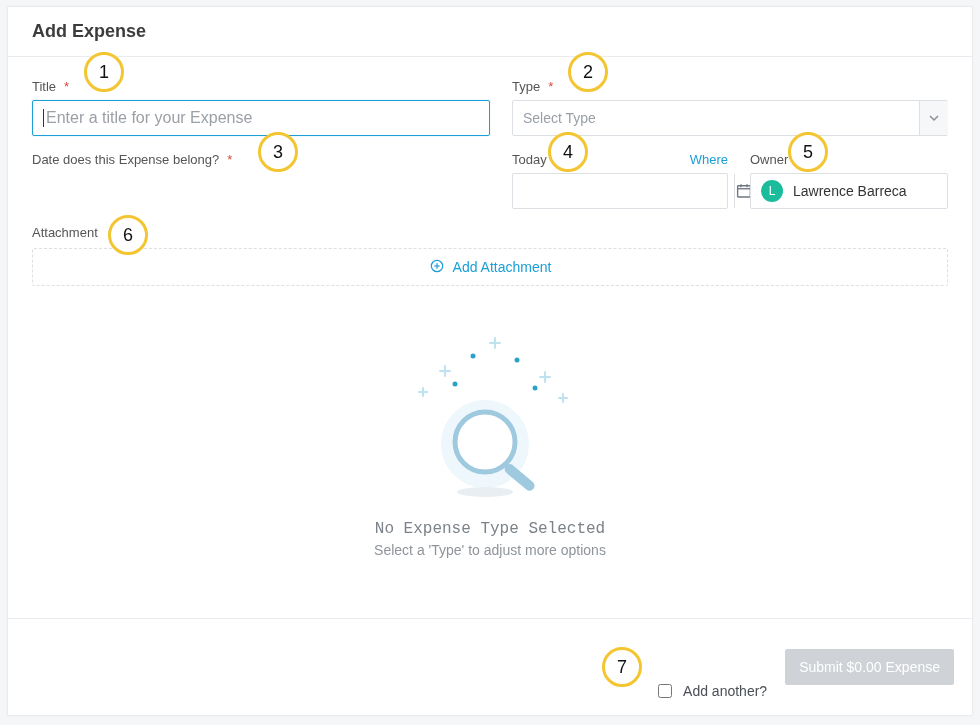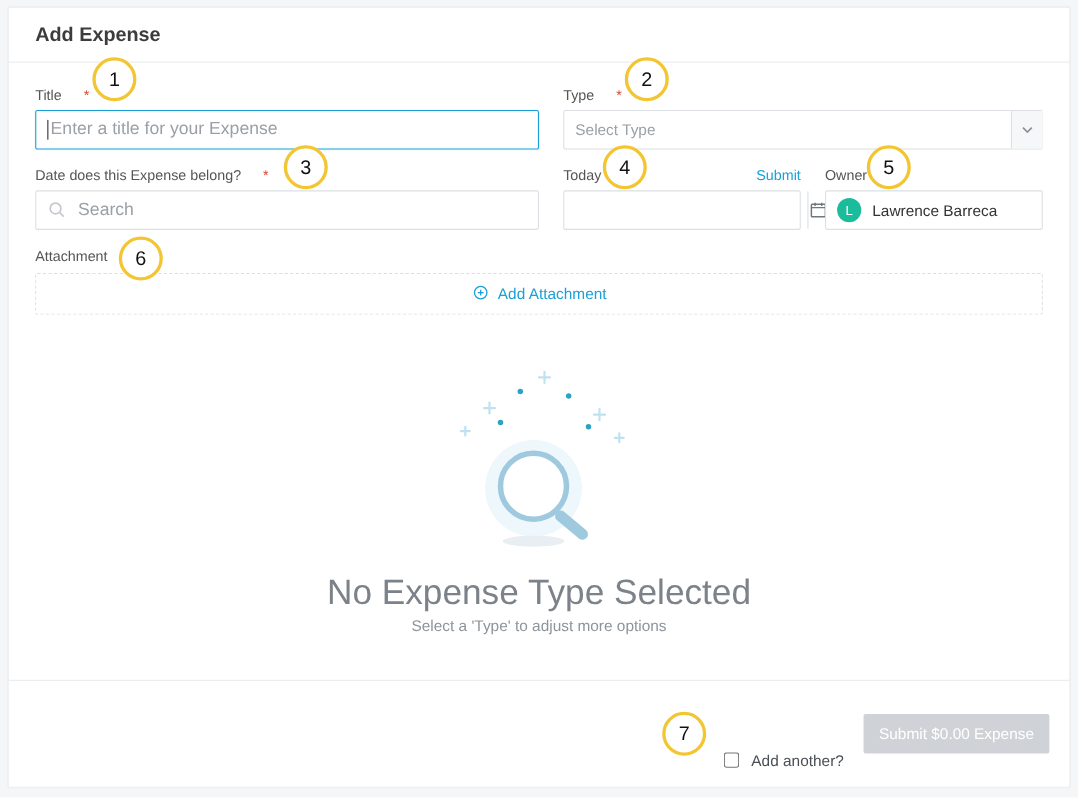--- a/index.html
+++ b/index.html
@@ -44,21 +44,21 @@
   .row{display:flex;gap:22px;}
   .col{flex:1;min-width:0;}
   .col.title{flex:0 0 458px;}
   .col.type{flex:1;}
   .col.belong{flex:0 0 458px;}
   .col.date{flex:0 0 216px;}
   .col.owner{flex:1;text-align:right;}
 
   .field{margin-top:16px;}
   .field:first-of-type-row{margin-top:0}
-  .lbl{font-size:13px;color:#555;display:flex;align-items:center;gap:20px;}
+  .lbl{font-size:13px;color:#555;display:flex;align-items:center;gap:8px;}
   .req{color:var(--red);font-size:13px;}
   .today{margin-left:auto;color:var(--blue2);font-size:13px;cursor:pointer;}
   .ctrl{margin-top:6px;height:36px;border:1px solid var(--border);border-radius:2px;background:#fff;display:flex;align-items:center;padding:0 10px;color:#333;font-size:14px;box-sizing:border-box;}
   .ctrl.focus{border:1px solid var(--blue2);box-shadow:0 0 0 1px rgba(26,159,214,0.05);}
   .ctrl input{border:none;outline:none;flex:1;font-size:16px;color:#333;background:transparent;}
   .ctrl input::placeholder{color:#9aa0a6;}
   .ctrl .ph{color:#9aa0a6;}
   .ctrl .caret{width:28px;height:100%;margin:-1px -11px -1px 0;border-left:1px solid var(--border);display:flex;align-items:center;justify-content:center;background:#f6f7f8;}
   .ctrl .caret svg{width:10px;height:10px;color:#8b9096;}
   .ctrl .cal{width:34px;height:34px;margin:-1px -11px -1px 0;border-left:1px solid var(--border);display:flex;align-items:center;justify-content:center;background:#fff;}
@@ -68,21 +68,21 @@
   @keyframes blink{50%{opacity:0}}
 
   .avatar{width:22px;height:22px;border-radius:50%;background:var(--teal);color:#fff;font-size:12px;display:flex;align-items:center;justify-content:center;margin-right:10px;}
 
   .attach-box{margin-top:8px;border:1px dashed var(--border);border-radius:2px;height:36px;display:flex;align-items:center;justify-content:center;color:var(--blue2);font-size:14px;gap:8px;cursor:pointer;}
   .attach-box svg{width:16px;height:16px;}
 
   
   .empty{margin-top:48px;display:flex;flex-direction:column;align-items:center;}
   .empty-ill{width:210px;height:180px;position:relative;}
-  .empty h2{margin:6px 0 4px 0;font-size:32px;font-weight:400;color:#7c8289;}
+  .empty h2{margin:6px 0 4px 0;font-size:16px;font-weight:400;color:#7c8289;font-family:Liberation Mono, monospace;}
   .empty p{margin:0;font-size:14px;color:#8e949a;}
 
   
   .footer{
     position:absolute;left:0;right:0;bottom:0;
     padding:14px 18px;display:flex;align-items:center;justify-content:flex-end;gap:18px;
     border-top:1px solid var(--border-light);background:#fff;
   }
   .chk{display:flex;align-items:center;gap:8px;font-size:14px;color:#4a4f55;margin-top:48px;}
   .chk input{width:14px;height:14px;}
@@ -145,35 +145,26 @@
         </div>
       </div>
     </div>
 
     <div class="row field">
       <div class="col belong">
         <div class="lbl">
           <span>Date does this Expense belong?</span>
           <span class="req">*</span>
         </div>
-        <div class="ctrl">
-          <span class="search-ico">
-            <svg viewBox="0 0 24 24" fill="none" stroke="currentColor" stroke-width="2">
-                <circle cx="10" cy="10" r="6.5"></circle>
-                <line x1="15" y1="15" x2="20" y2="20"></line>
-              </svg>
-          </span>
-          <input type="text" placeholder="Search" style="">
-        </div>
       </div>
       <div class="col date">
         <div class="lbl">
           <span>Today</span>
           <span class="req">*</span>
-          <span class="today">Submit</span>
+          <span class="today">Where</span>
         </div>
         <div class="ctrl">
           <input type="text" value="" style="">
           <span class="cal">
             <svg viewBox="0 0 24 24" fill="none" stroke="currentColor" stroke-width="1.8">
                 <rect x="3.5" y="5" width="17" height="15" rx="1"></rect>
                 <line x1="3.5" y1="9" x2="20.5" y2="9"></line>
                 <line x1="8" y1="3" x2="8" y2="7"></line>
                 <line x1="16" y1="3" x2="16" y2="7"></line>
               </svg>

